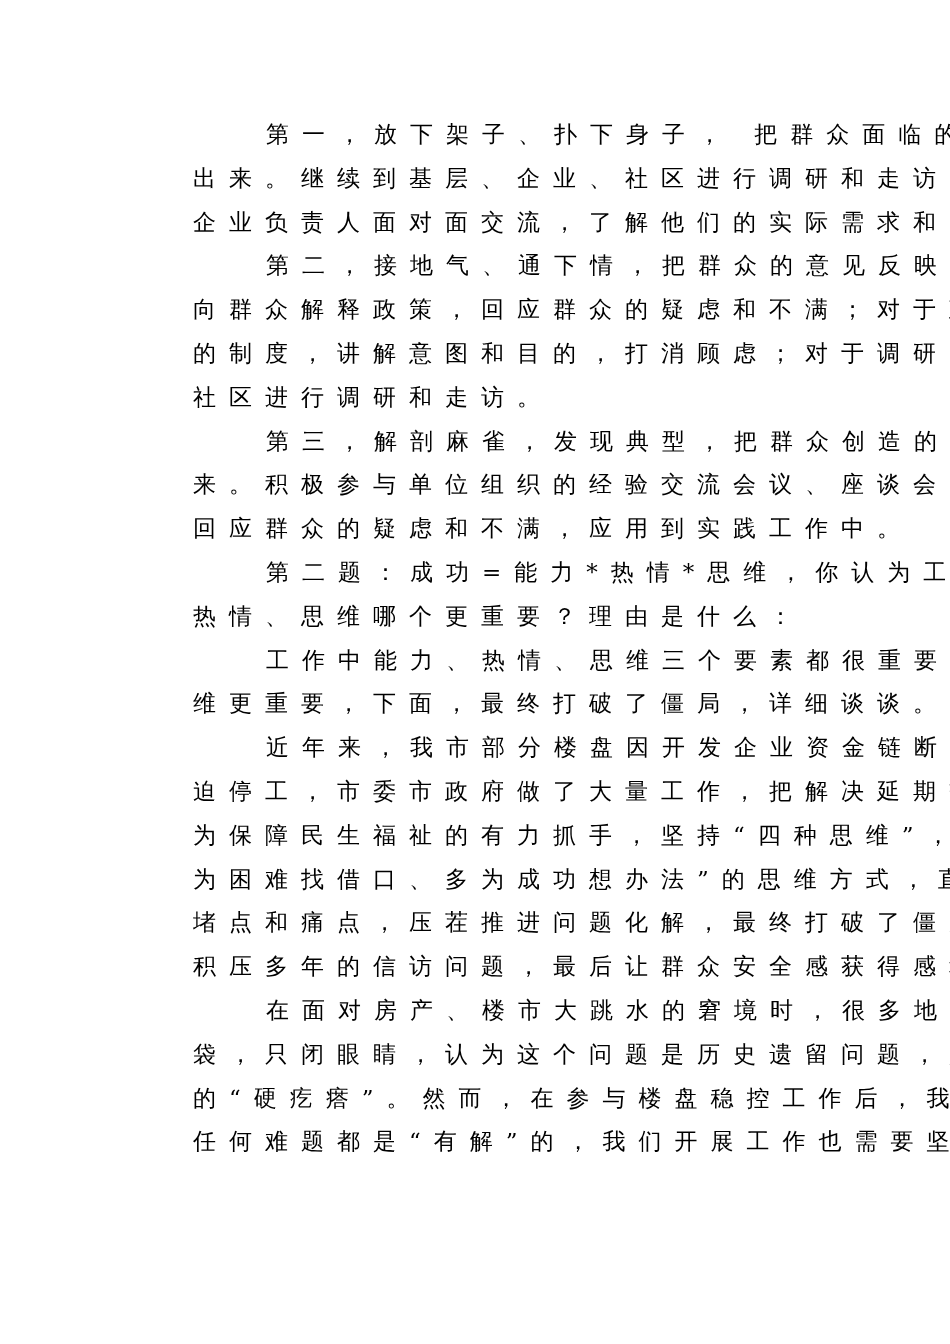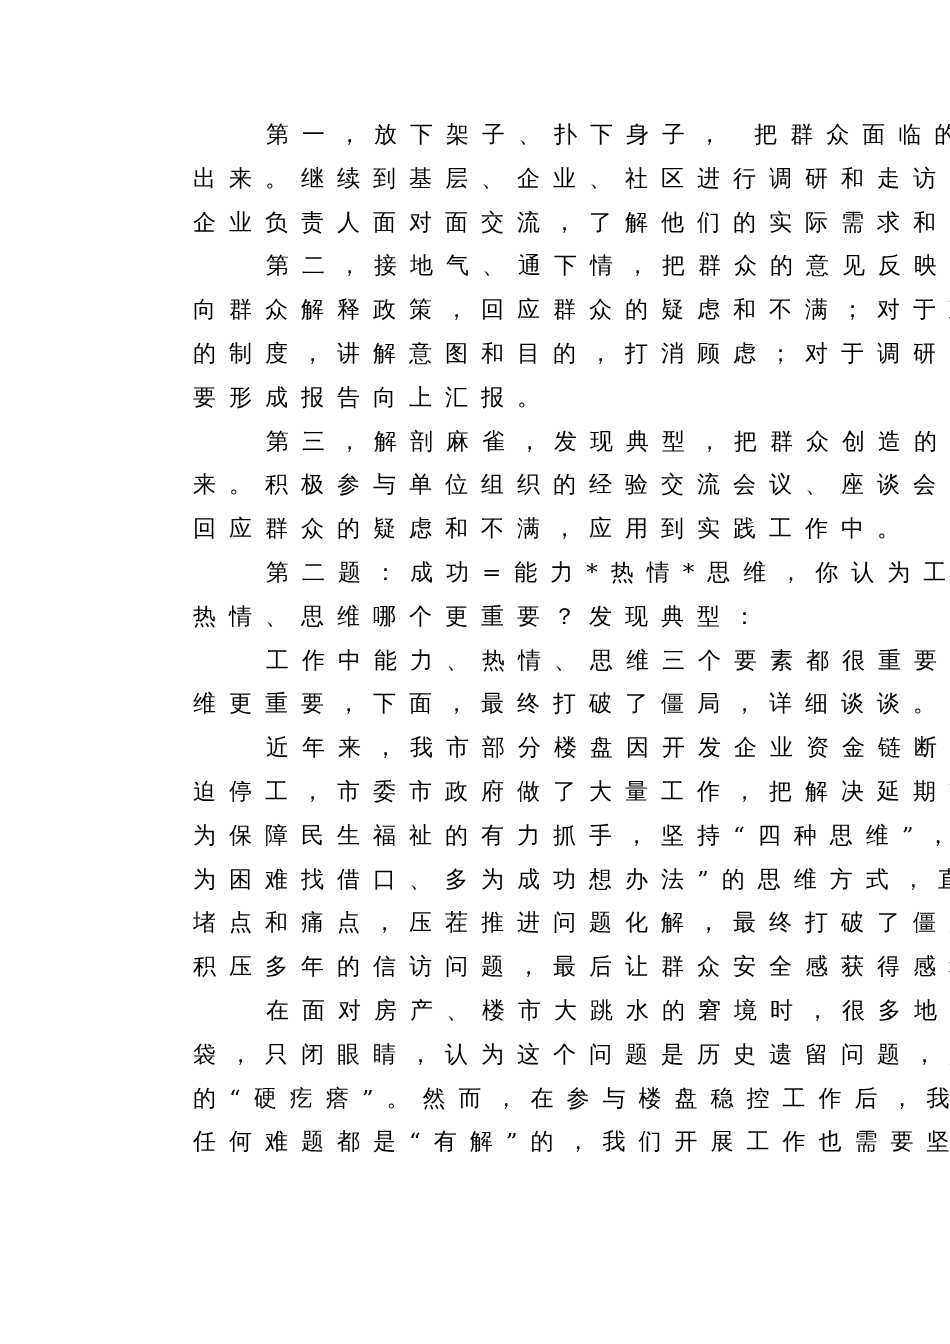--- a/index.html
+++ b/index.html
@@ -49,32 +49,32 @@
   <div class="para">
     <span class="ln indent">第一，放下架子、扑下身子， 把群众面临的问题发现</span>
     <span class="ln">出来。继续到基层、企业、社区进行调研和走访，与群众和</span>
     <span class="ln">企业负责人面对面交流，了解他们的实际需求和困难。</span>
   </div>
 
   <div class="para">
     <span class="ln indent">第二，接地气、通下情，把群众的意见反映上来。及时</span>
     <span class="ln">向群众解释政策，回应群众的疑虑和不满；对于政府新出台</span>
     <span class="ln">的制度，讲解意图和目的，打消顾虑；对于调研中的问题，</span>
-    <span class="ln">要形成报告向上汇报。</span>
+    <span class="ln">社区进行调研和走访。</span>
   </div>
 
   <div class="para">
     <span class="ln indent">第三，解剖麻雀，发现典型，把群众创造的经验总结出</span>
     <span class="ln">来。积极参与单位组织的经验交流会议、座谈会，学习借鉴</span>
     <span class="ln">回应群众的疑虑和不满，应用到实践工作中。</span>
   </div>
 
   <div class="para">
     <span class="ln indent">第二题：成功=能力*热情*思维，你认为工作中能力、</span>
-    <span class="ln">热情、思维哪个更重要？发现典型：</span>
+    <span class="ln">热情、思维哪个更重要？理由是什么：</span>
   </div>
 
   <div class="para">
     <span class="ln indent">工作中能力、热情、思维三个要素都很重要，我认为思</span>
     <span class="ln">维更重要，下面，最终打破了僵局，详细谈谈。</span>
   </div>
 
   <div class="para">
     <span class="ln indent">近年来，我市部分楼盘因开发企业资金链断裂等原因被</span>
     <span class="ln">迫停工，市委市政府做了大量工作，把解决延期交房问题作</span>

